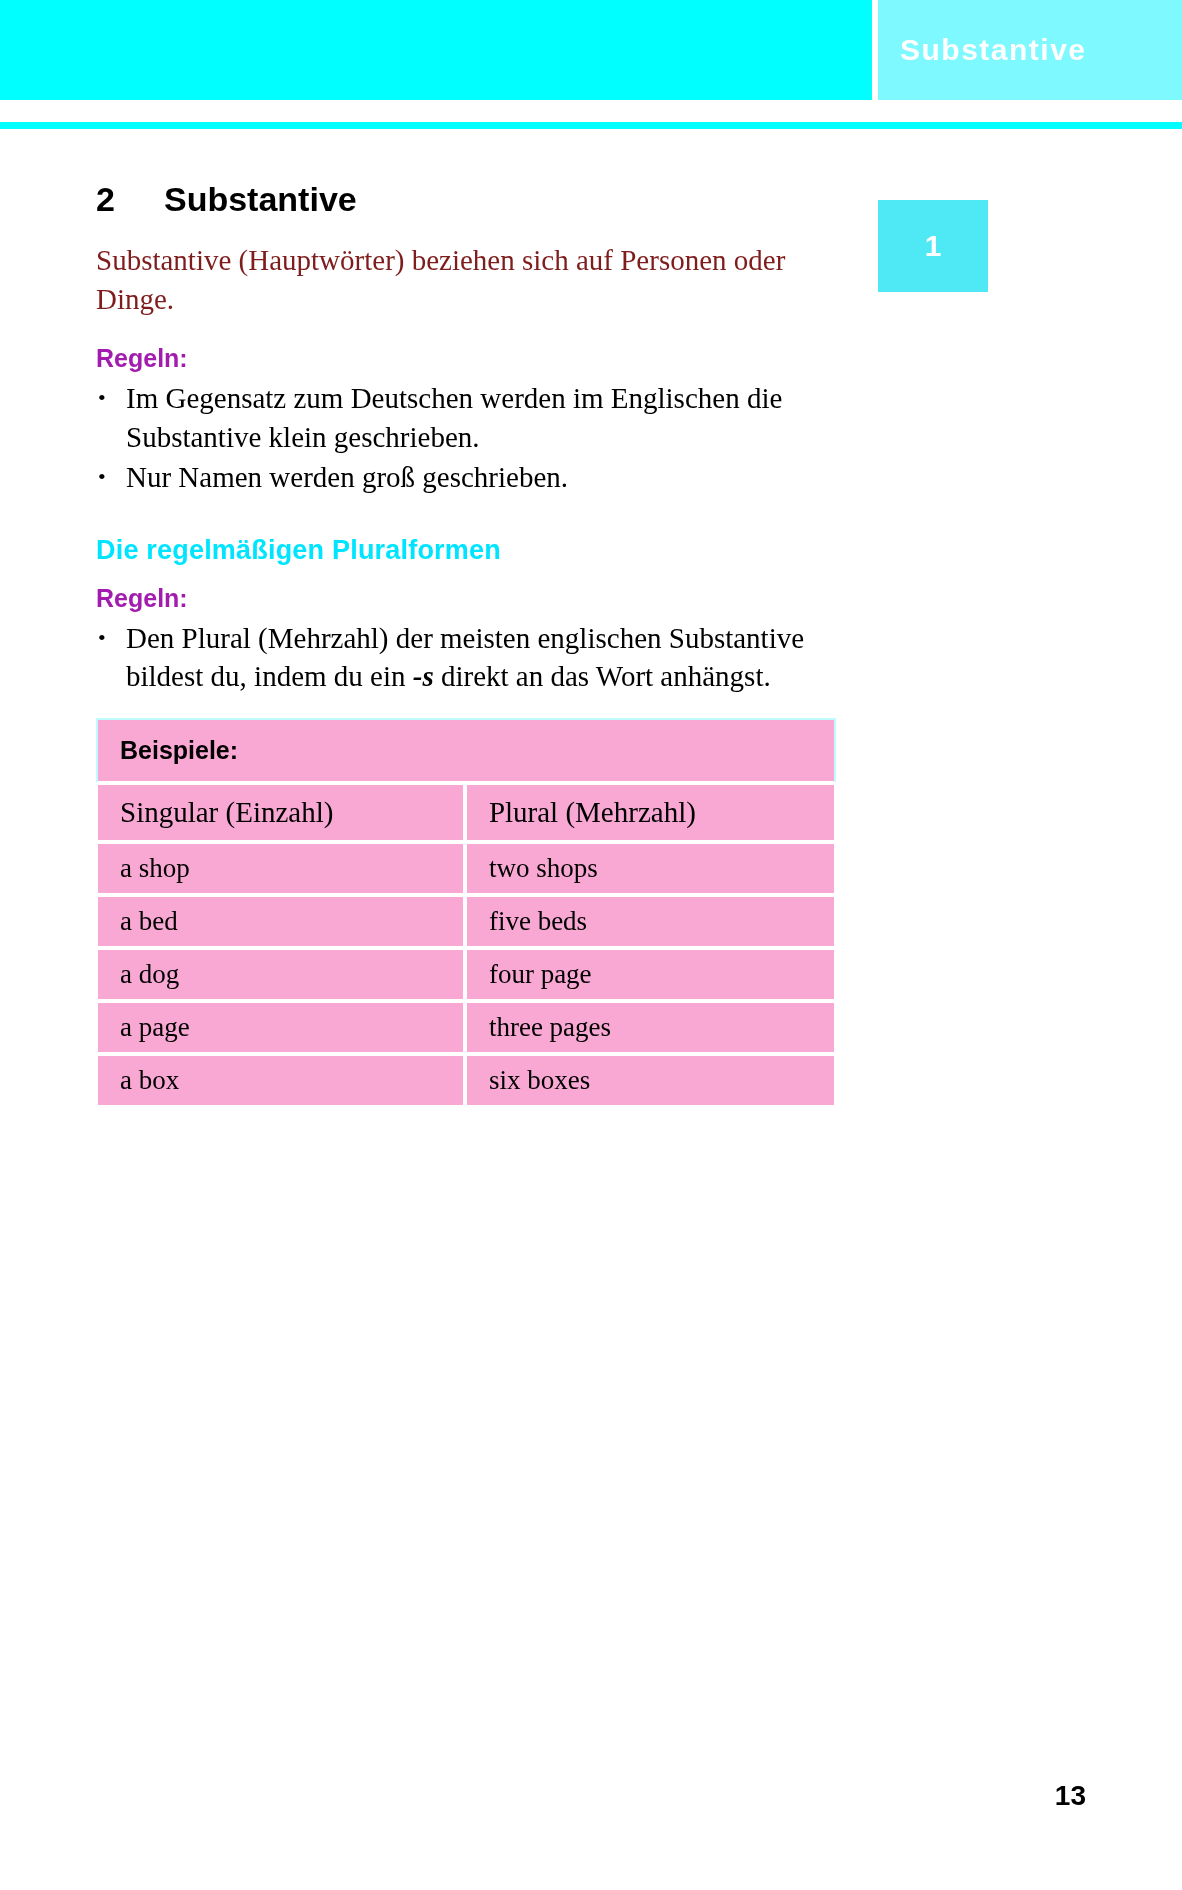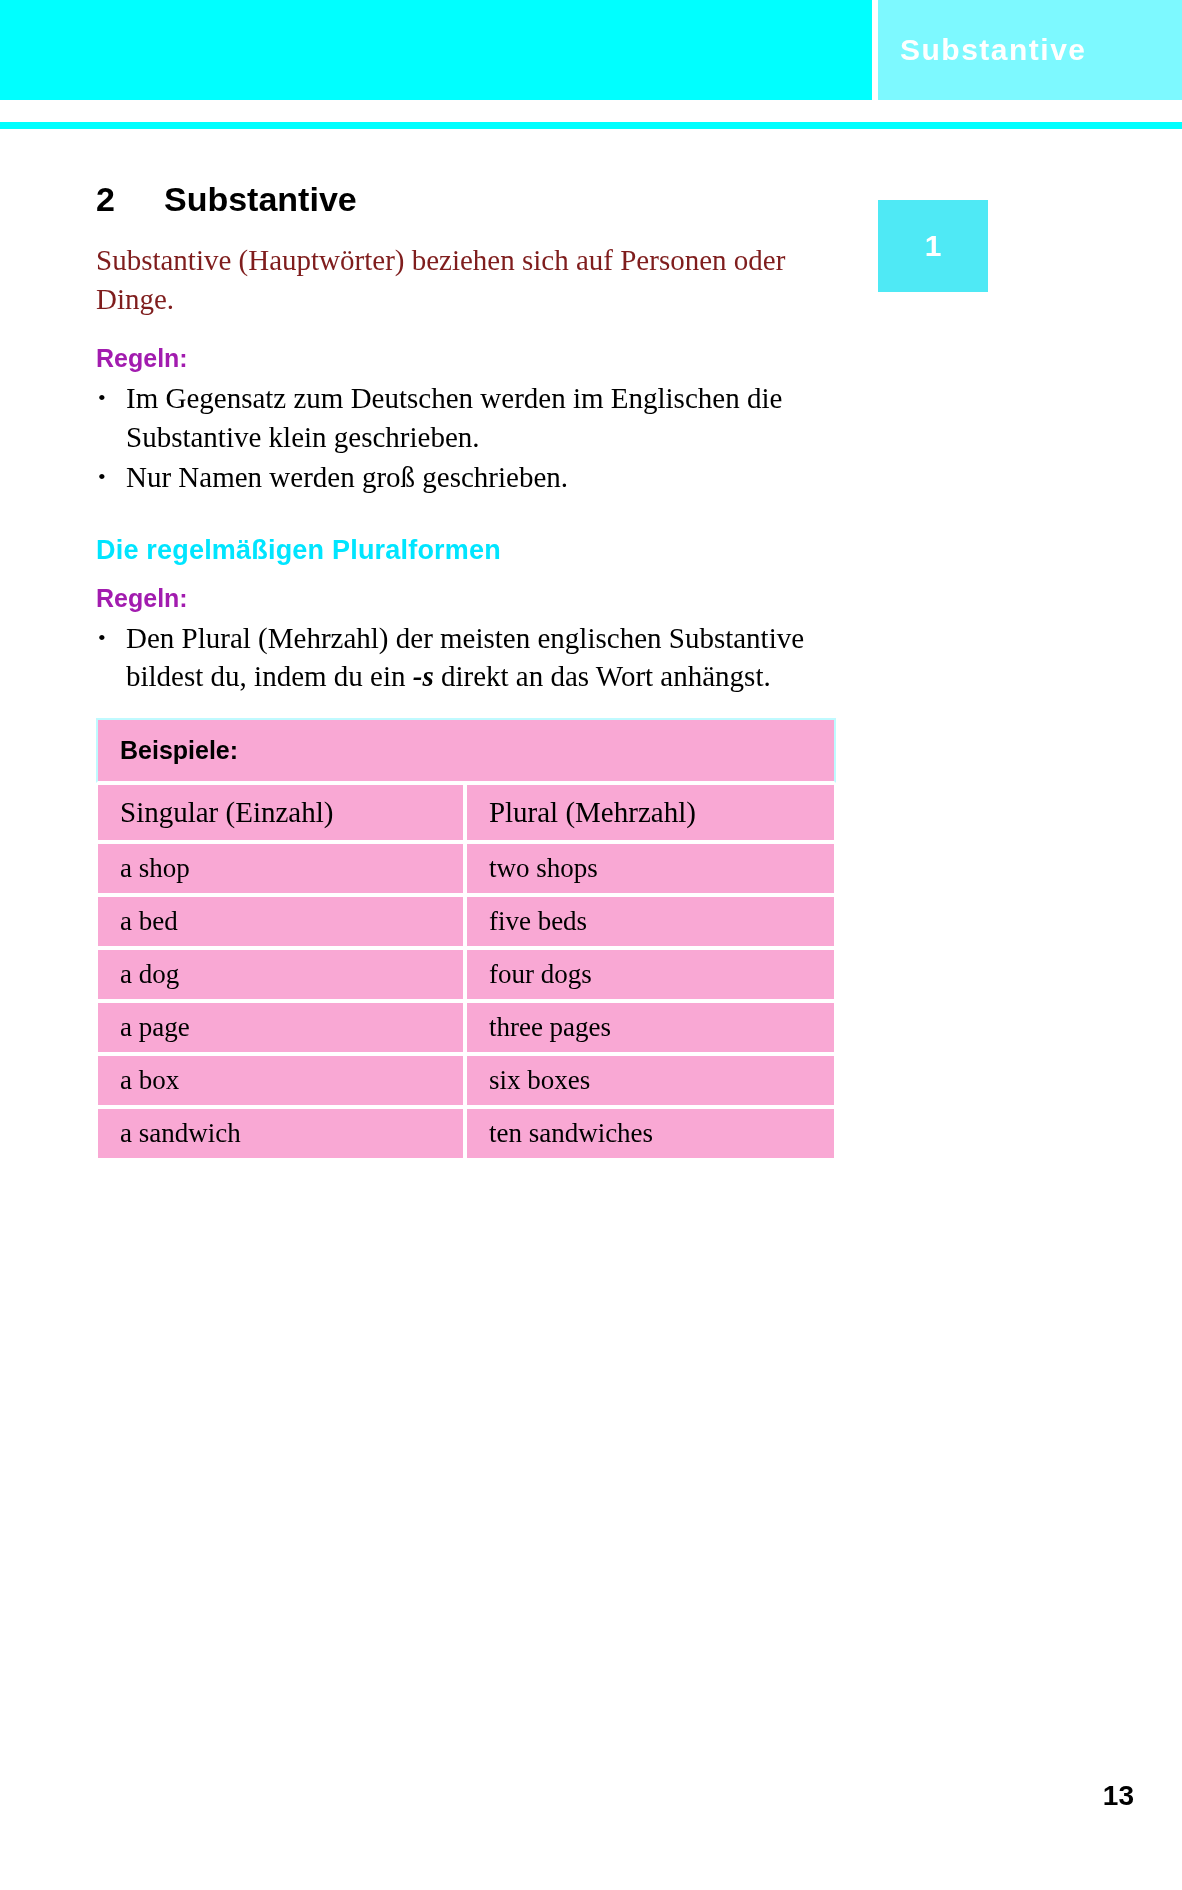--- a/index.html
+++ b/index.html
@@ -183,21 +183,20 @@
   .page-number {
     position: absolute;
     left: 0;
     top: 1780px;
     width: 1086px;
     text-align: right;
     font-family: "Liberation Sans", "DejaVu Sans", sans-serif;
     font-weight: bold;
     font-size: 28px;
     color: #000000;
-    margin-left: 48px;
   }
 </style>
 </head>
 <body>
 
 <div class="header">
   <div class="header-band-left"></div>
   <div class="header-band-right">
     <span class="header-title">Substantive</span>
   </div>
@@ -242,32 +241,28 @@
       <tr>
         <td class="col-singular">a shop</td>
         <td class="col-plural">two shops</td>
       </tr>
       <tr>
         <td class="col-singular">a bed</td>
         <td class="col-plural">five beds</td>
       </tr>
       <tr>
         <td class="col-singular">a dog</td>
-        <td class="col-plural">four dogs</td>
+        <td class="col-plural">four page</td>
       </tr>
       <tr>
         <td class="col-singular">a page</td>
         <td class="col-plural">three pages</td>
       </tr>
       <tr>
         <td class="col-singular">a box</td>
         <td class="col-plural">six boxes</td>
       </tr>
-      <tr>
-        <td class="col-singular">a sandwich</td>
-        <td class="col-plural">ten sandwiches</td>
-      </tr>
     </tbody>
   </table>
 
 </div>
 
 <div class="page-number">13</div>
 
 </body></html>

